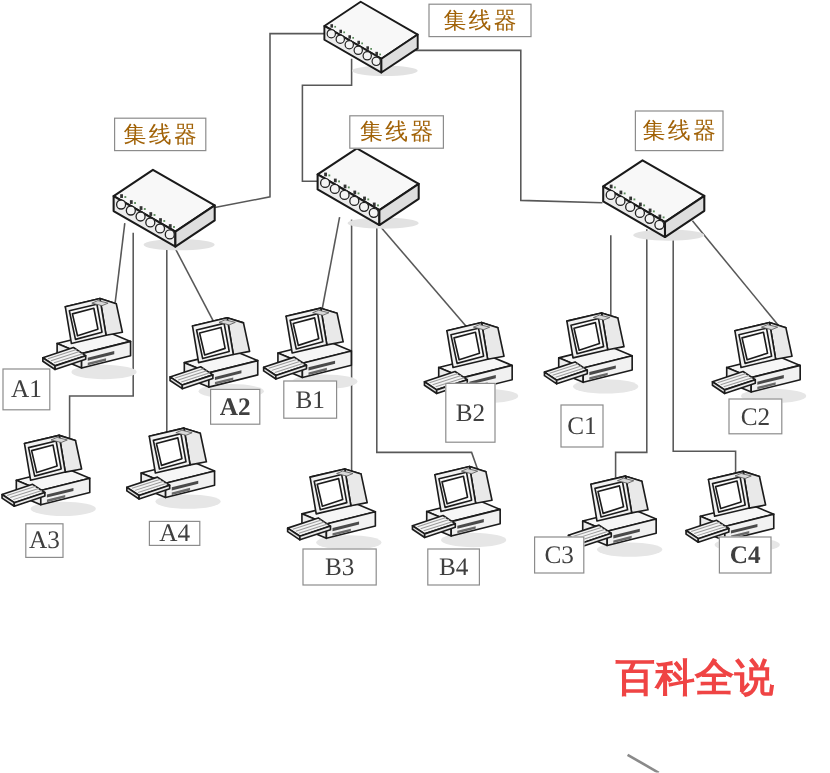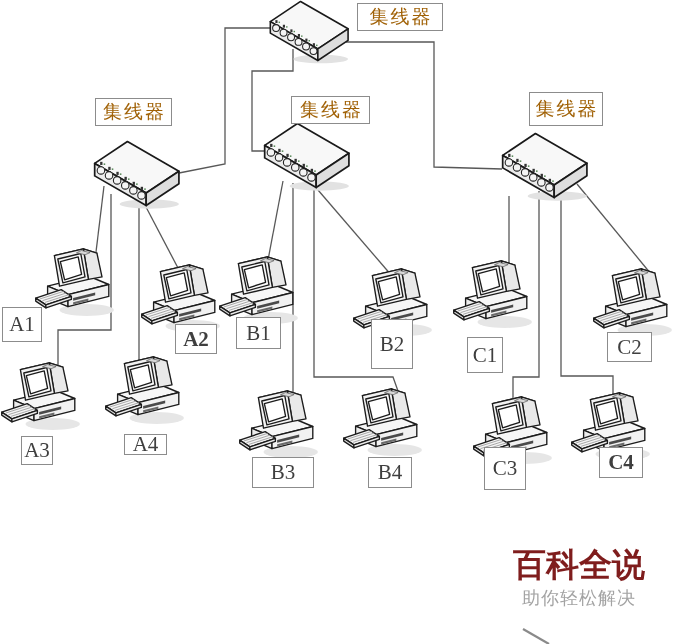--- a/index.html
+++ b/index.html
@@ -142,22 +142,21 @@
   <div class="hub-label" style="left:291px;top:96px;width:79px;height:28px;">集线器</div>
   <div class="hub-label" style="left:529px;top:92px;width:74px;height:34px;">集线器</div>
 
   <div class="pc-label" style="left:2px;top:307px;width:40px;height:35px;">A1</div>
   <div class="pc-label" style="left:175px;top:324px;width:42px;height:30px;font-weight:bold;">A2</div>
   <div class="pc-label" style="left:21px;top:436px;width:32px;height:29px;">A3</div>
   <div class="pc-label" style="left:124px;top:434px;width:43px;height:21px;">A4</div>
   <div class="pc-label" style="left:236px;top:317px;width:45px;height:32px;">B1</div>
   <div class="pc-label" style="left:371px;top:319px;width:42px;height:50px;">B2</div>
   <div class="pc-label" style="left:252px;top:457px;width:62px;height:31px;">B3</div>
-  <div class="pc-label" style="left:356px;top:457px;width:44px;height:31px;margin-left:12px;">B4</div>
+  <div class="pc-label" style="left:356px;top:457px;width:44px;height:31px;">B4</div>
   <div class="pc-label" style="left:467px;top:321px;width:36px;height:36px;margin-top:16px;">C1</div>
   <div class="pc-label" style="left:607px;top:332px;width:45px;height:30px;">C2</div>
-  <div class="pc-label" style="left:484px;top:447px;width:42px;height:43px;">C3</div>
+  <div class="pc-label" style="left:445px;top:447px;width:42px;height:31px;">C3</div>
   <div class="pc-label" style="left:599px;top:447px;width:44px;height:31px;font-weight:bold;">C4</div>
 
-  <div class="wm-title" style="color: #7f1d1d;">百科全说</div>
-  <div class="wm-sub" style="color: rgb(163, 163, 163);">助你轻松解决</div>
+  <div class="wm-title" style="color: #ef4444;">百科全说</div>
 
 </div>
 
 </body></html>

